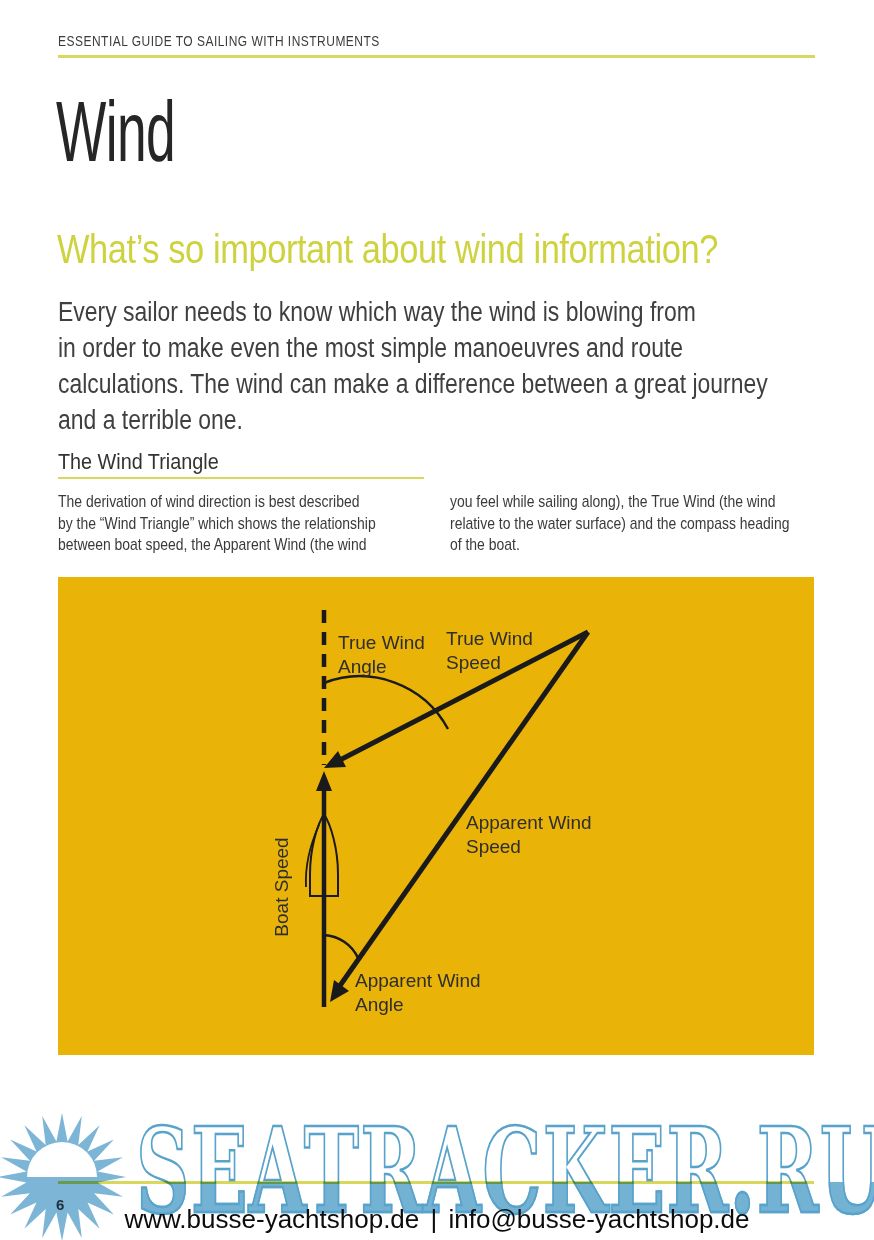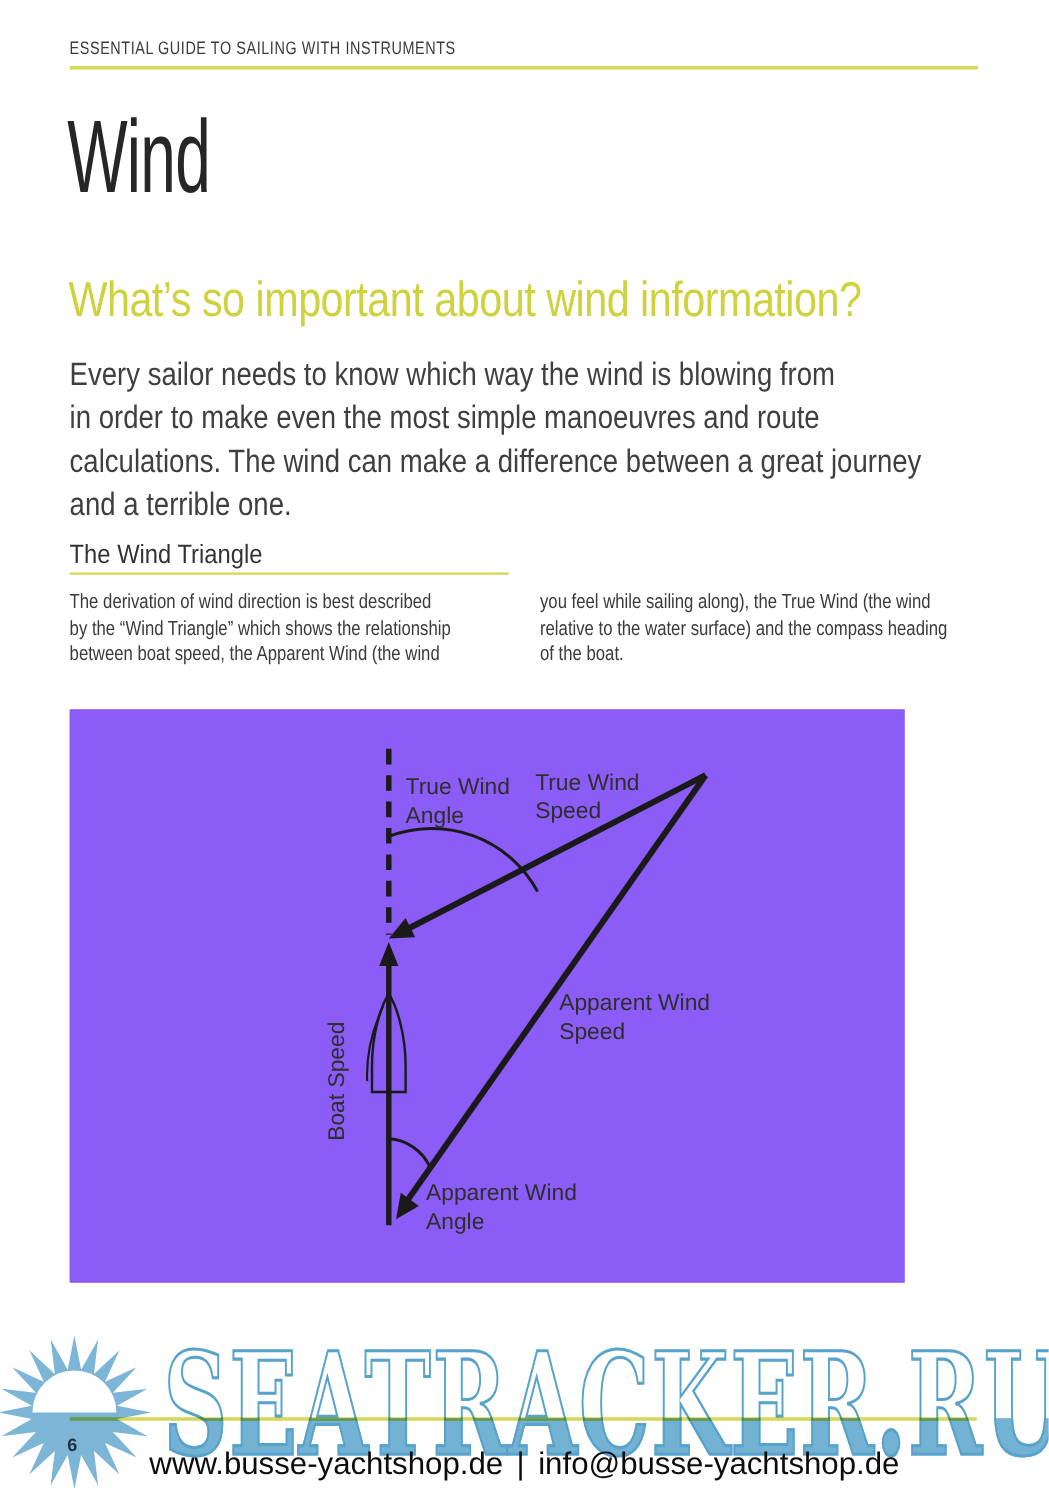--- a/index.html
+++ b/index.html
@@ -62,23 +62,22 @@
     font-size: 17px; line-height: 21.5px; color: #3a3a3a;
     white-space: pre-line;
     transform: scaleX(0.82); transform-origin: left top;
   }
   .col-left  { left: 58px; }
   .col-right { left: 450px; }
 
   
   .diagram-box {
     left: 58px; top: 577px;
-    width: 696px; height: 478px;
-    background: #8b5cf6;
-    margin-top: 14px;
+    width: 756px; height: 478px;
+    background: #eab308;
   }
   .diagram-box svg { position: absolute; left: 0; top: 0; }
   .dlabel {
     position: absolute;
     font-size: 19px; line-height: 24px; color: #2e2e2e;
     white-space: pre-line;
   }
   .dl-twa { left: 280px; top: 54px; }
   .dl-tws { left: 388px; top: 50px; }
   .dl-aws { left: 408px; top: 234px; }

